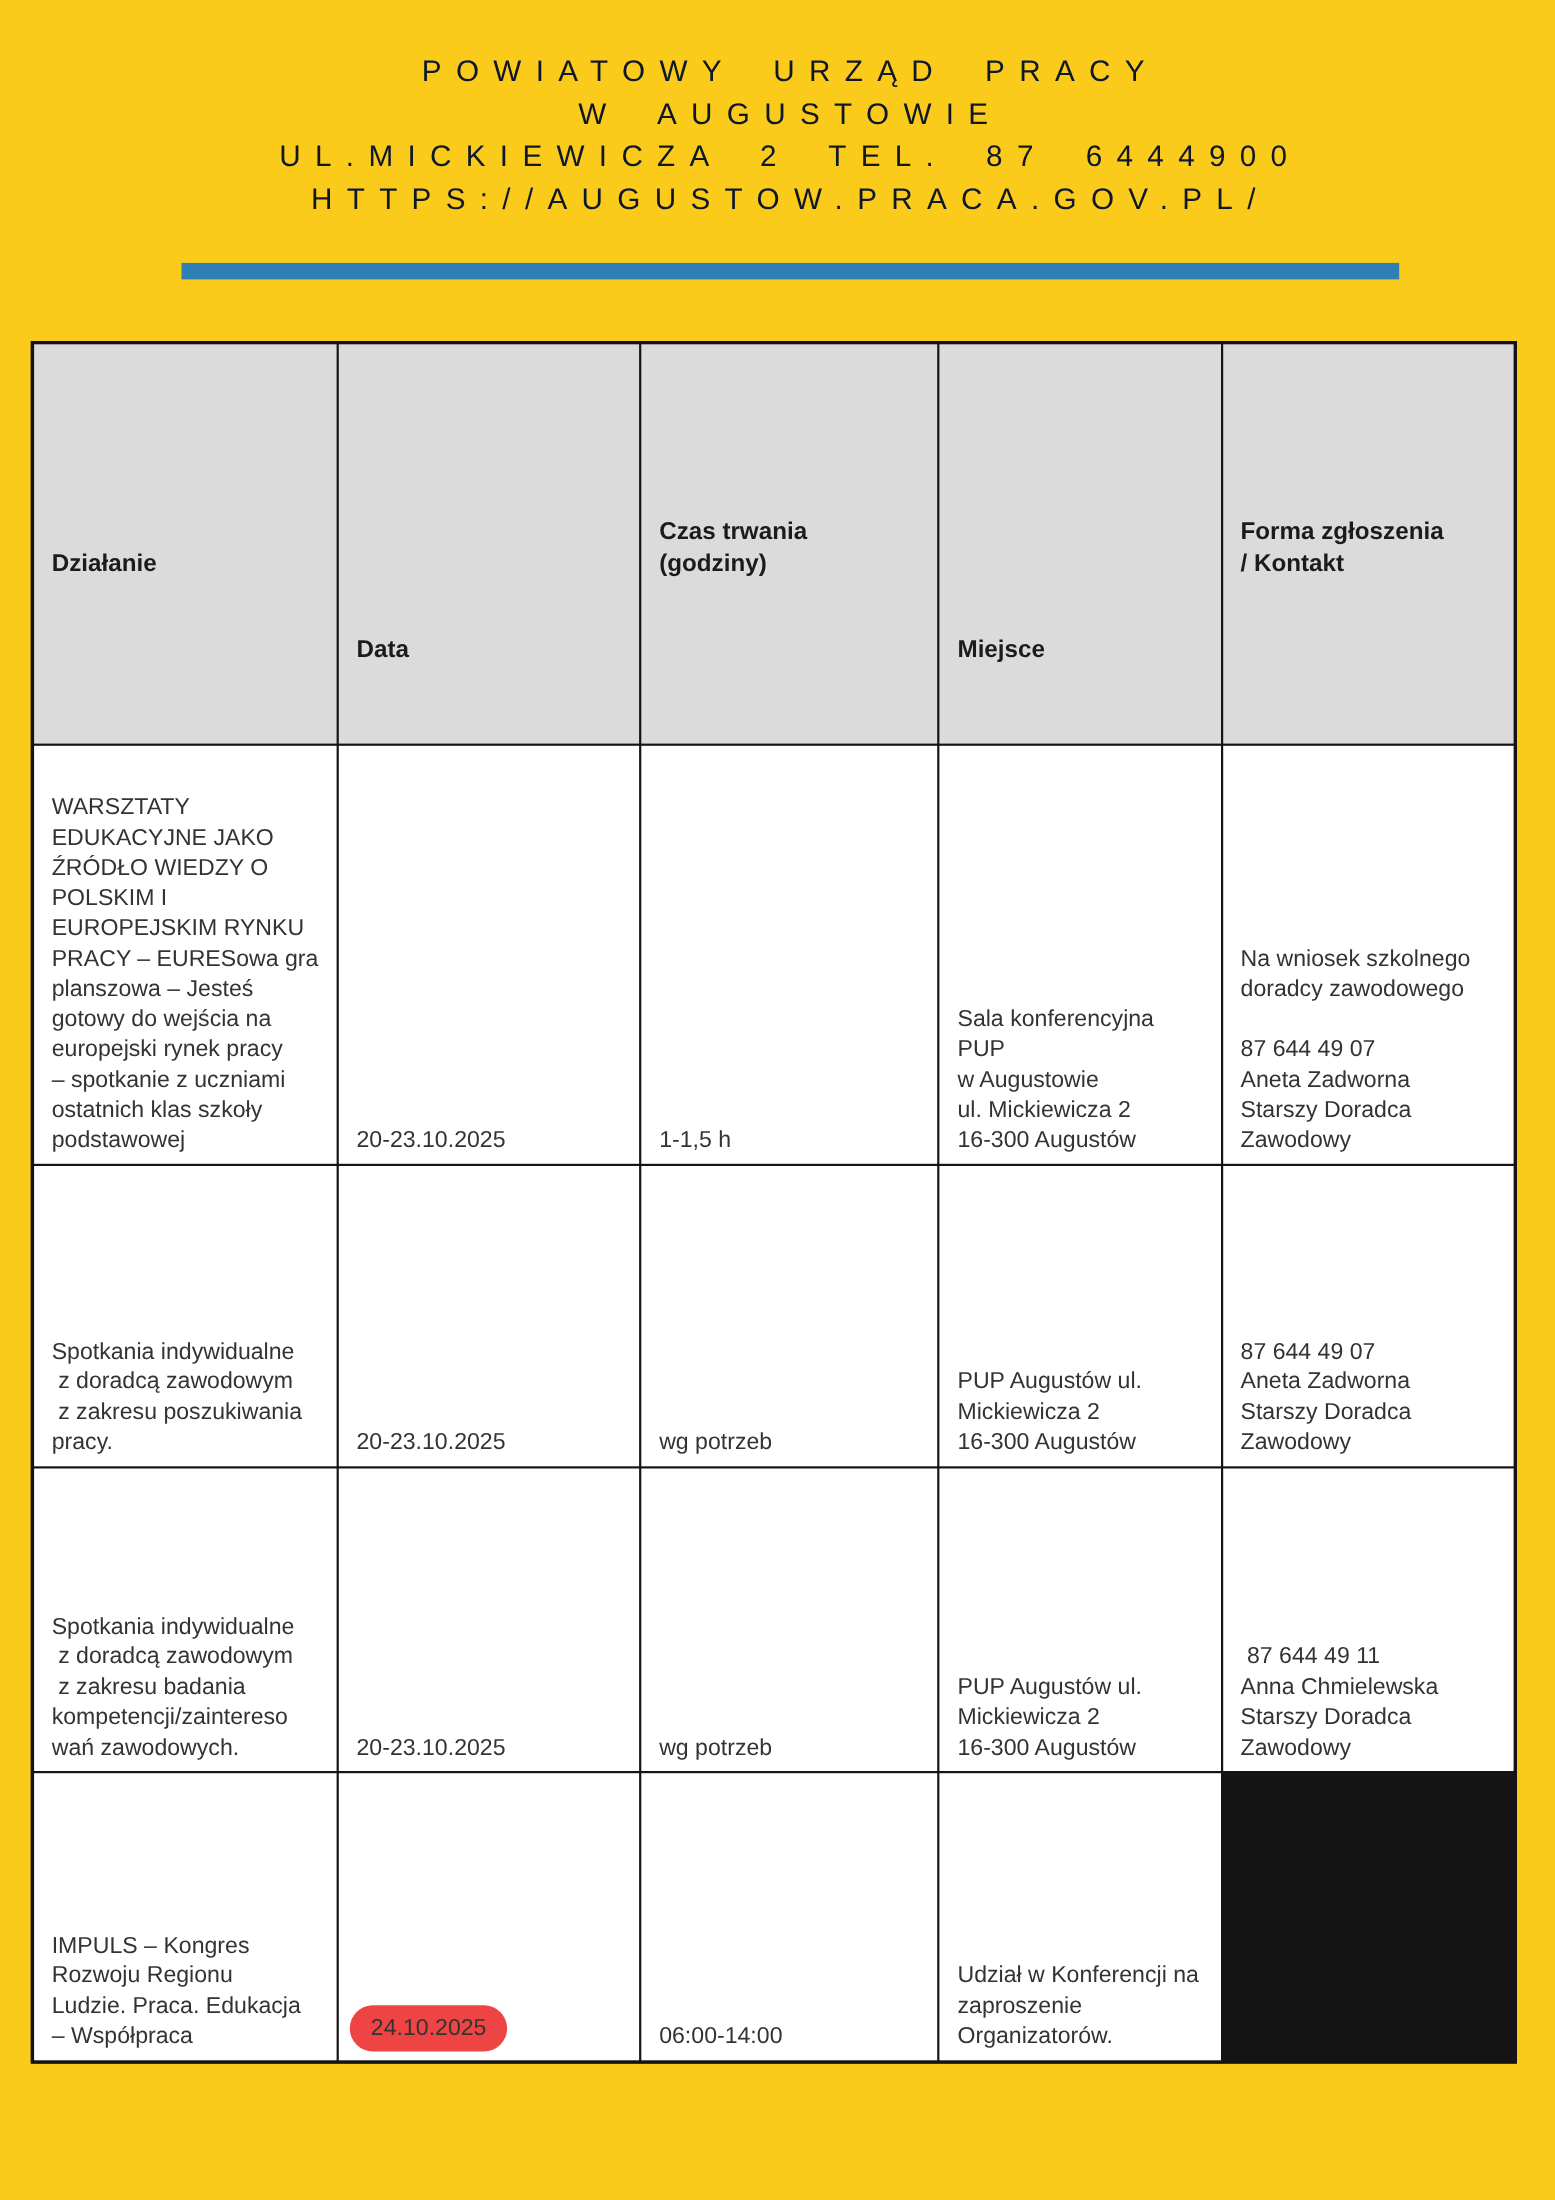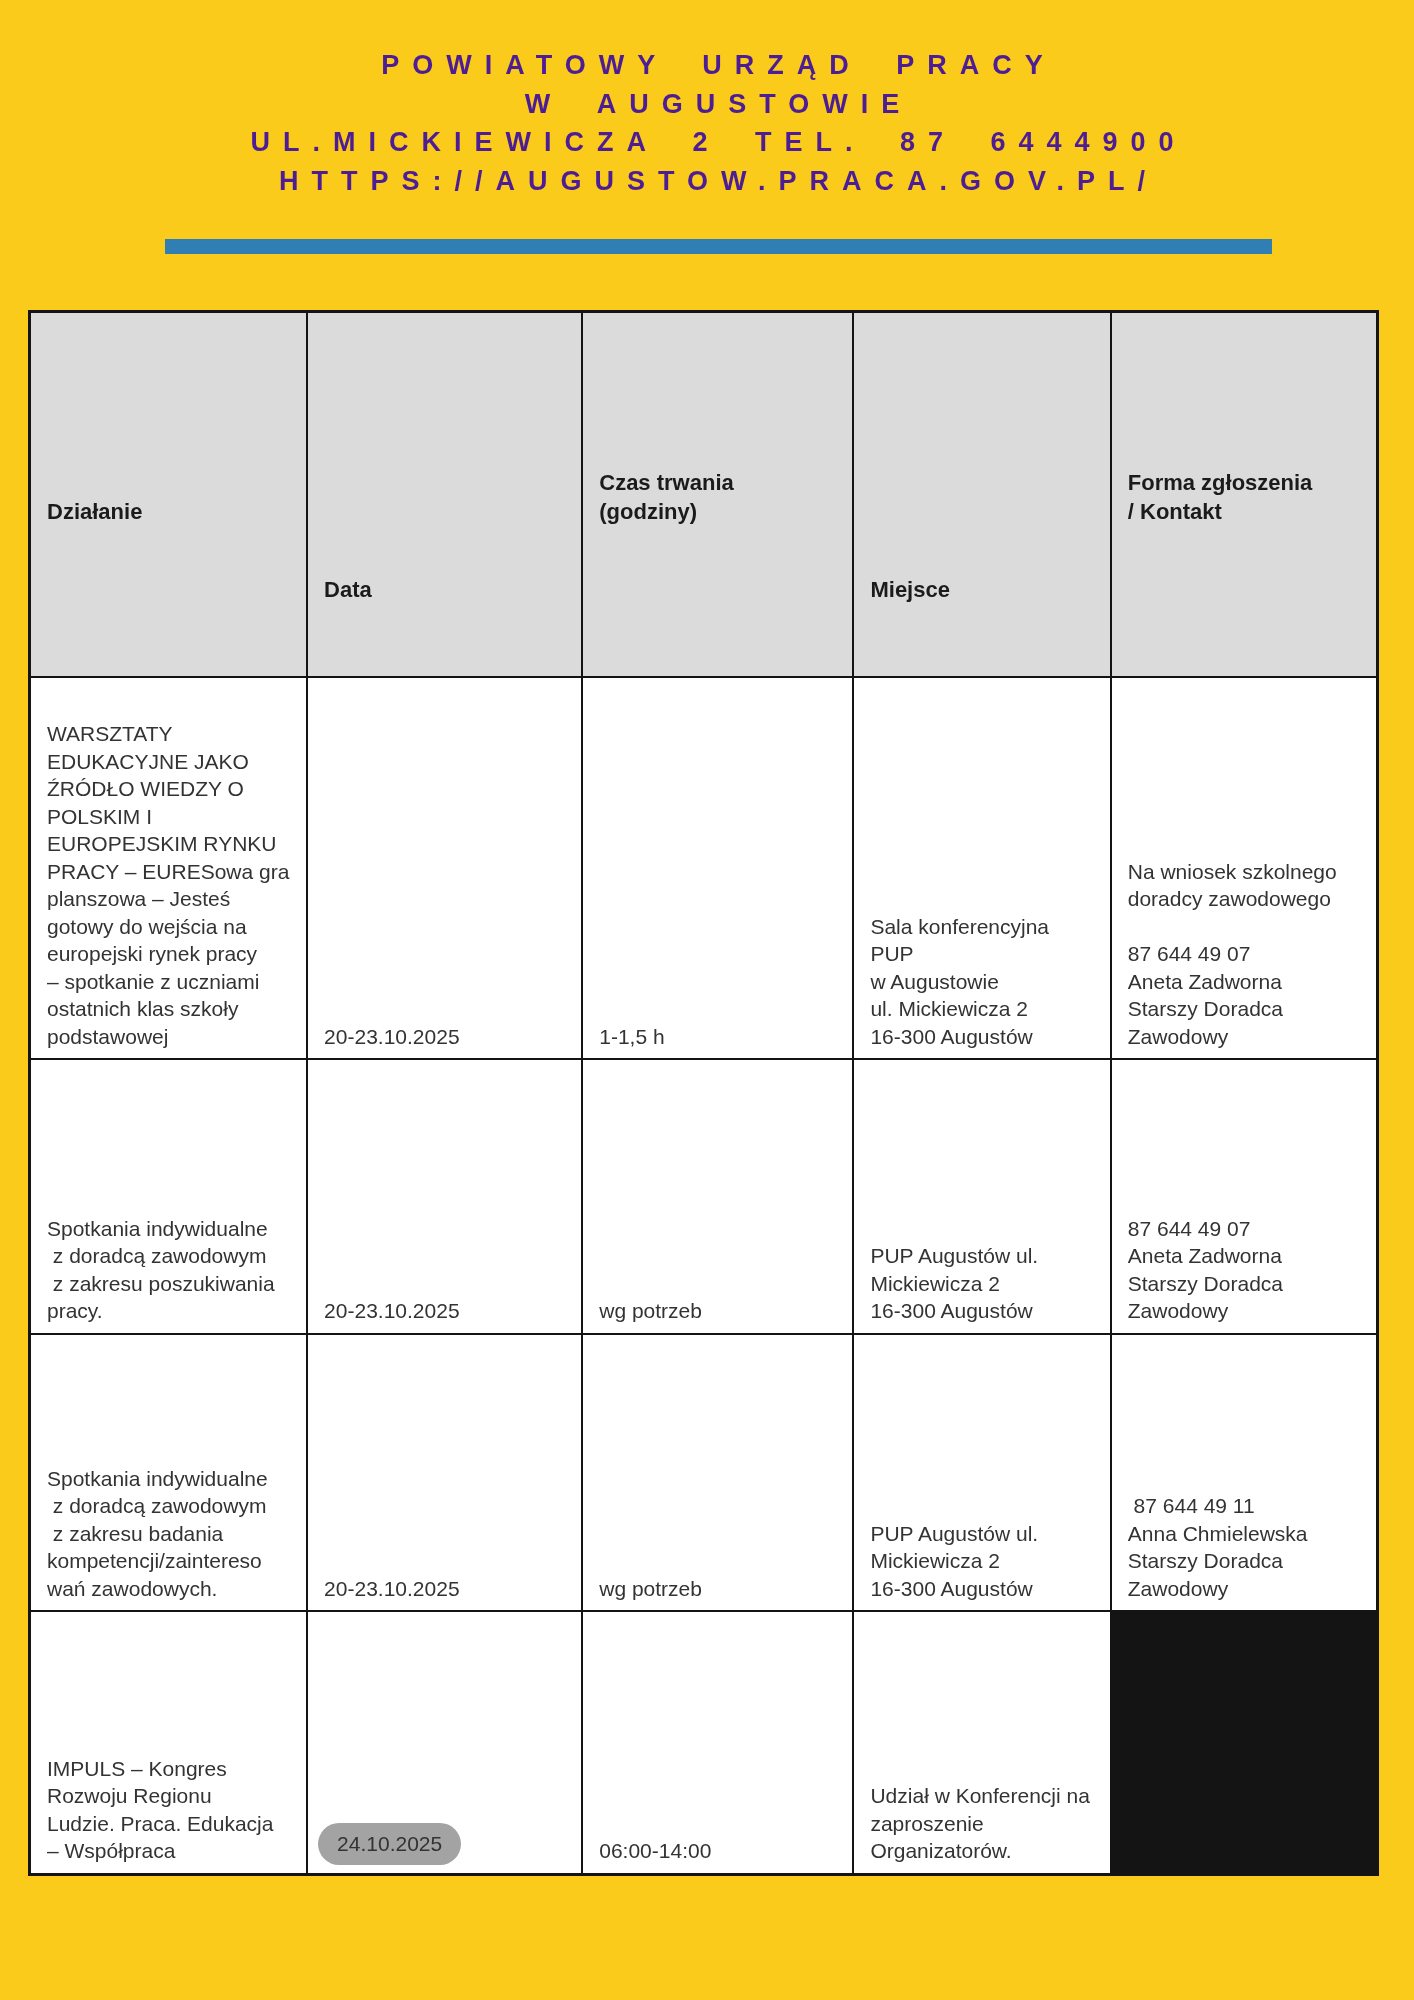--- a/index.html
+++ b/index.html
@@ -6,23 +6,23 @@
   body {
     width:1414px; height:2000px; position:relative;
     background:#FBCB1B; overflow:hidden;
     font-family:"Liberation Sans", sans-serif;
   }
 
   
   .banner {
     position:absolute; left:165px; top:46px; width:1107px;
     text-align:center;
-    font-weight:700; font-size:27px; line-height:38.5px;
+    font-weight:400; font-size:27px; line-height:38.5px;
     letter-spacing:13px; word-spacing:14px;
-    color:#4c1d95;
+    color:#0f172a;
   }
   .banner .line { white-space:nowrap; }
 
   .divider {
     position:absolute; left:165px; top:239px; width:1107px; height:15px;
     background:#2F7FB5;
   }
 
   
   .schedule {
@@ -47,21 +47,21 @@
   .cell.head.pb-lg { padding-bottom:72px; }
 
   .cell.body {
     display:flex; align-items:flex-end;
     padding:8px 12px 8px 16px;
     font-size:21px; line-height:27.5px; color:#333333;
     white-space:pre-wrap;
   }
 
   .pill {
-    background:#a3a3a3;
+    background:#ef4444;
     border-radius:22px;
     padding:7px 19px;
     margin-left:-6px;
   }
 </style>
 </head>
 <body>
 
 <div class="banner">
   <div class="line">POWIATOWY URZĄD PRACY</div>

